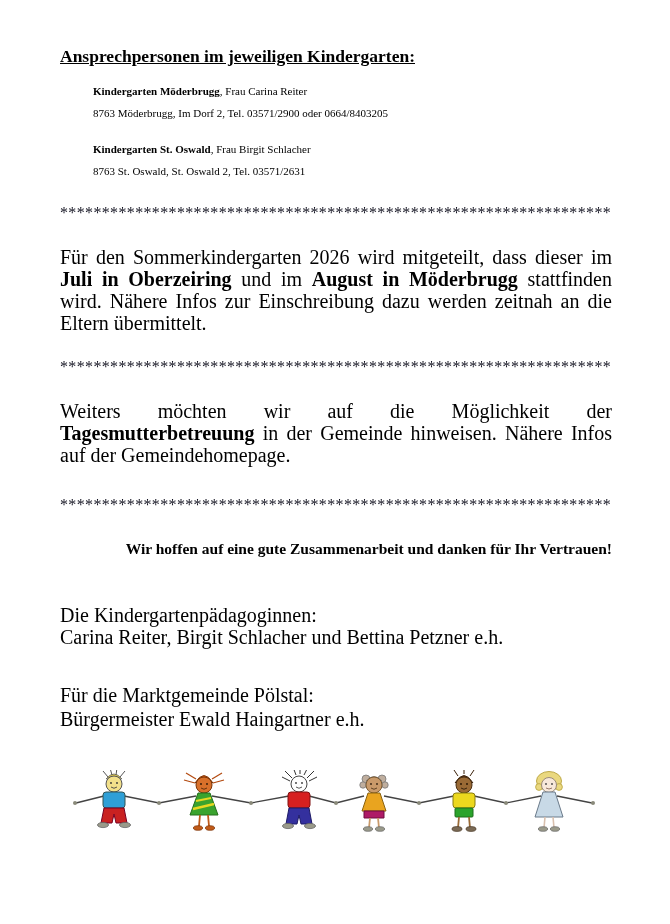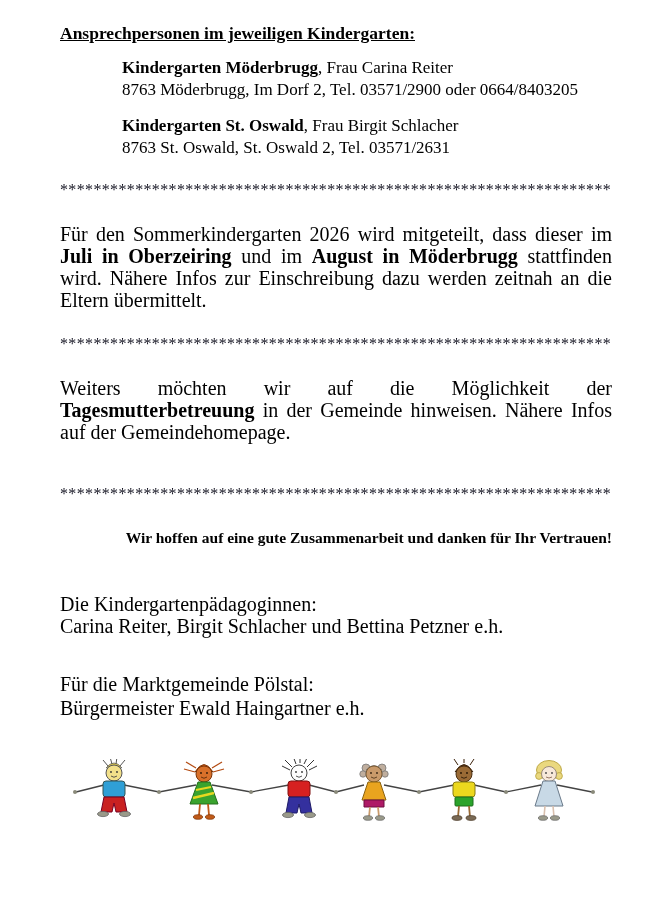--- a/index.html
+++ b/index.html
@@ -9,53 +9,53 @@
     font-family: "Liberation Serif", "DejaVu Serif", serif;
     color: #000000;
   }
   .page {
     position: relative;
     width: 670px;
     height: 924px;
     background: #ffffff;
     overflow: hidden;
     box-sizing: border-box;
-    padding: 22px 58px 0 60px;
+    padding: 45px 58px 0 60px;
   }
   .doc-heading {
     font-size: 17.5px;
     font-weight: bold;
     text-decoration: underline;
     margin: 0 0 13px 0;
     line-height: 22px;
   }
   .contact-block {
-    margin: 0 0 14px 62px;
-    font-size: 17px;
+    margin: 0 0 14px 33px;
+    font-size: 11px;
     line-height: 22px;
   }
   .contact-block:last-of-type { margin-bottom: 20px; }
   .bold { font-weight: bold; }
   .divider {
     font-size: 16px;
     line-height: 22px;
     letter-spacing: 0.35px;
     white-space: nowrap;
     overflow: hidden;
     color: #141422;
     margin: 0 0 22px 0;
   }
   .divider.d1 { margin-top: 20px; }
   .para {
     font-size: 20px;
     line-height: 22px;
     text-align: justify;
     margin: 0 0 22px 0;
   }
-  .para.p2 { margin-bottom: 40px; }
+  .para.p2 { margin-bottom: 28px; }
   .closing-line {
     font-size: 15.5px;
     font-weight: bold;
     text-align: right;
     line-height: 22px;
     margin: 3px 0 44px 0;
   }
   .sig {
     font-size: 20px;
     line-height: 22px;

